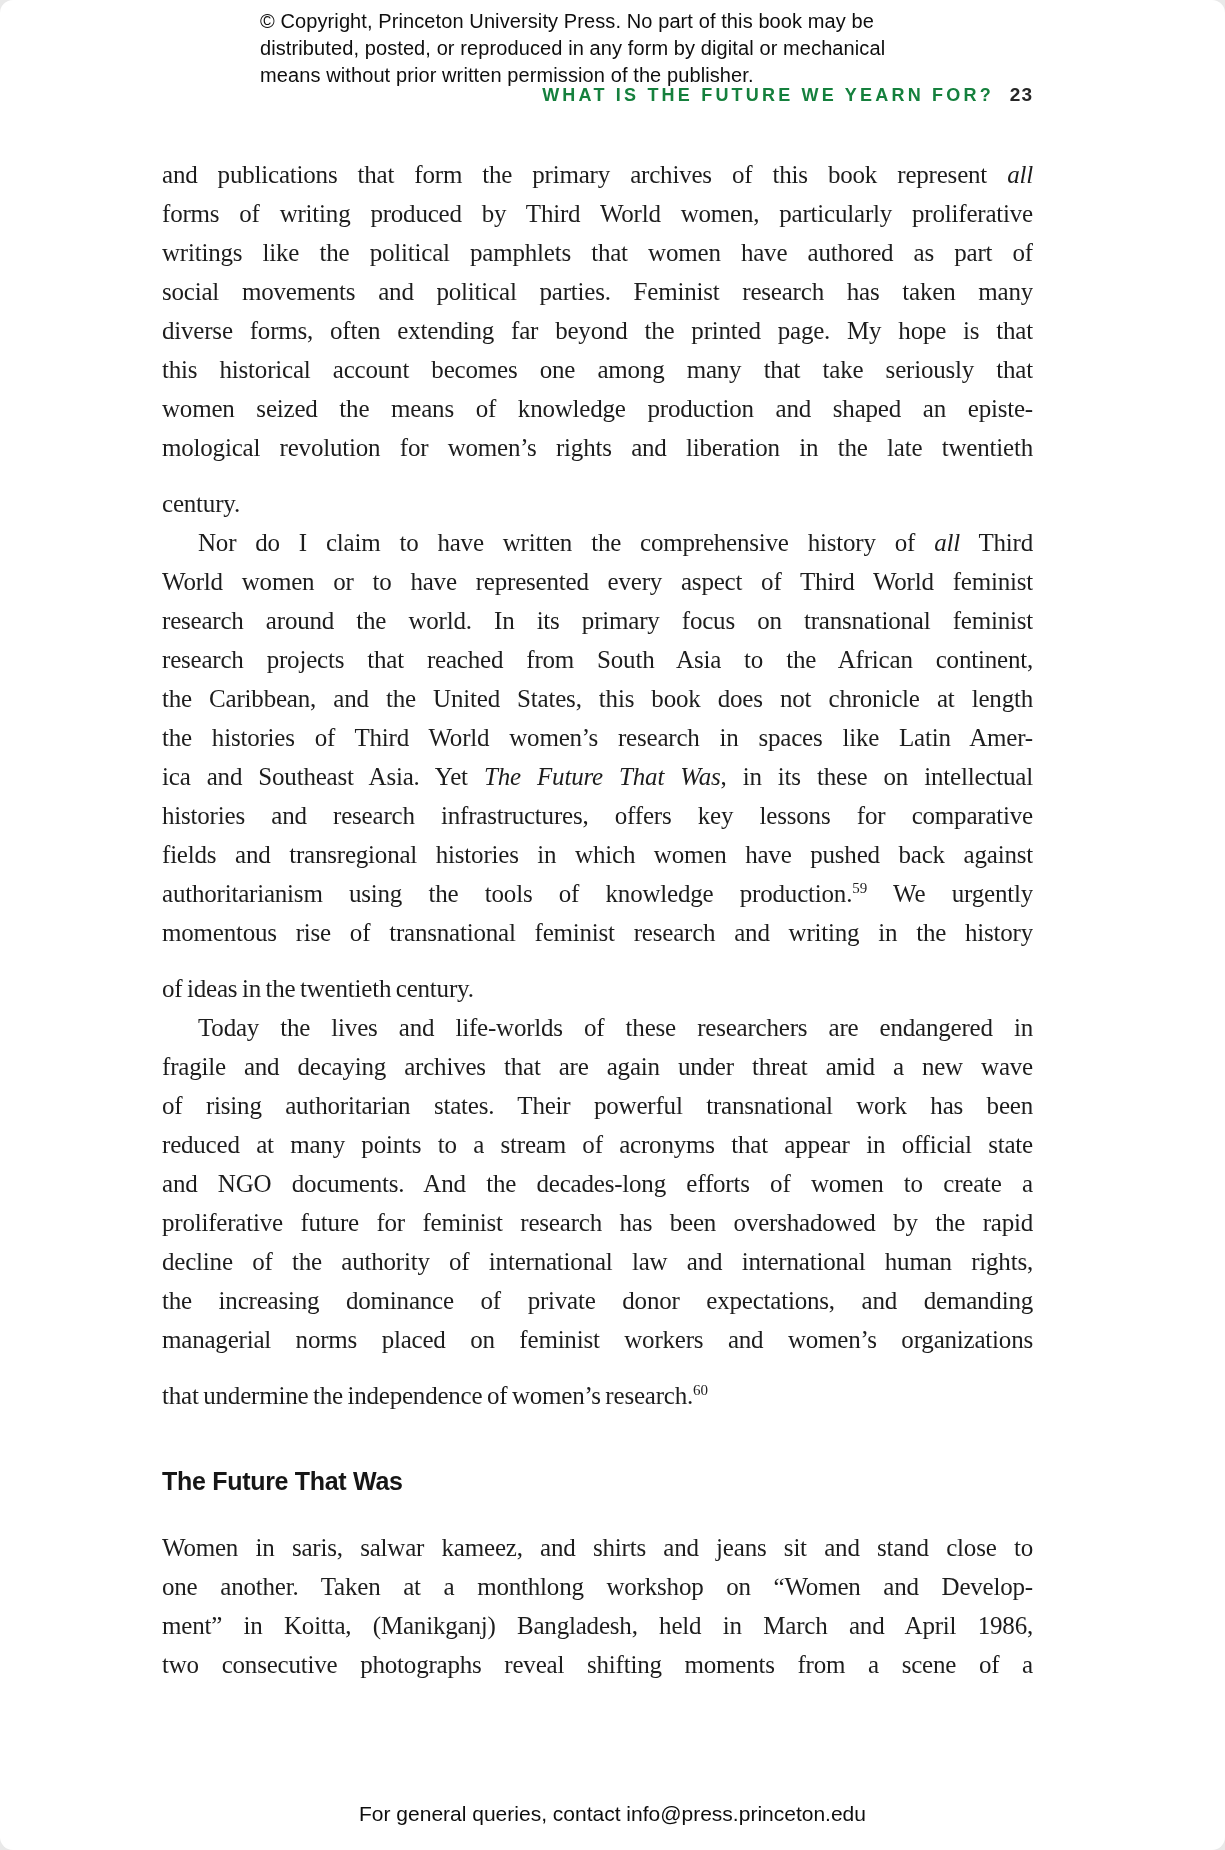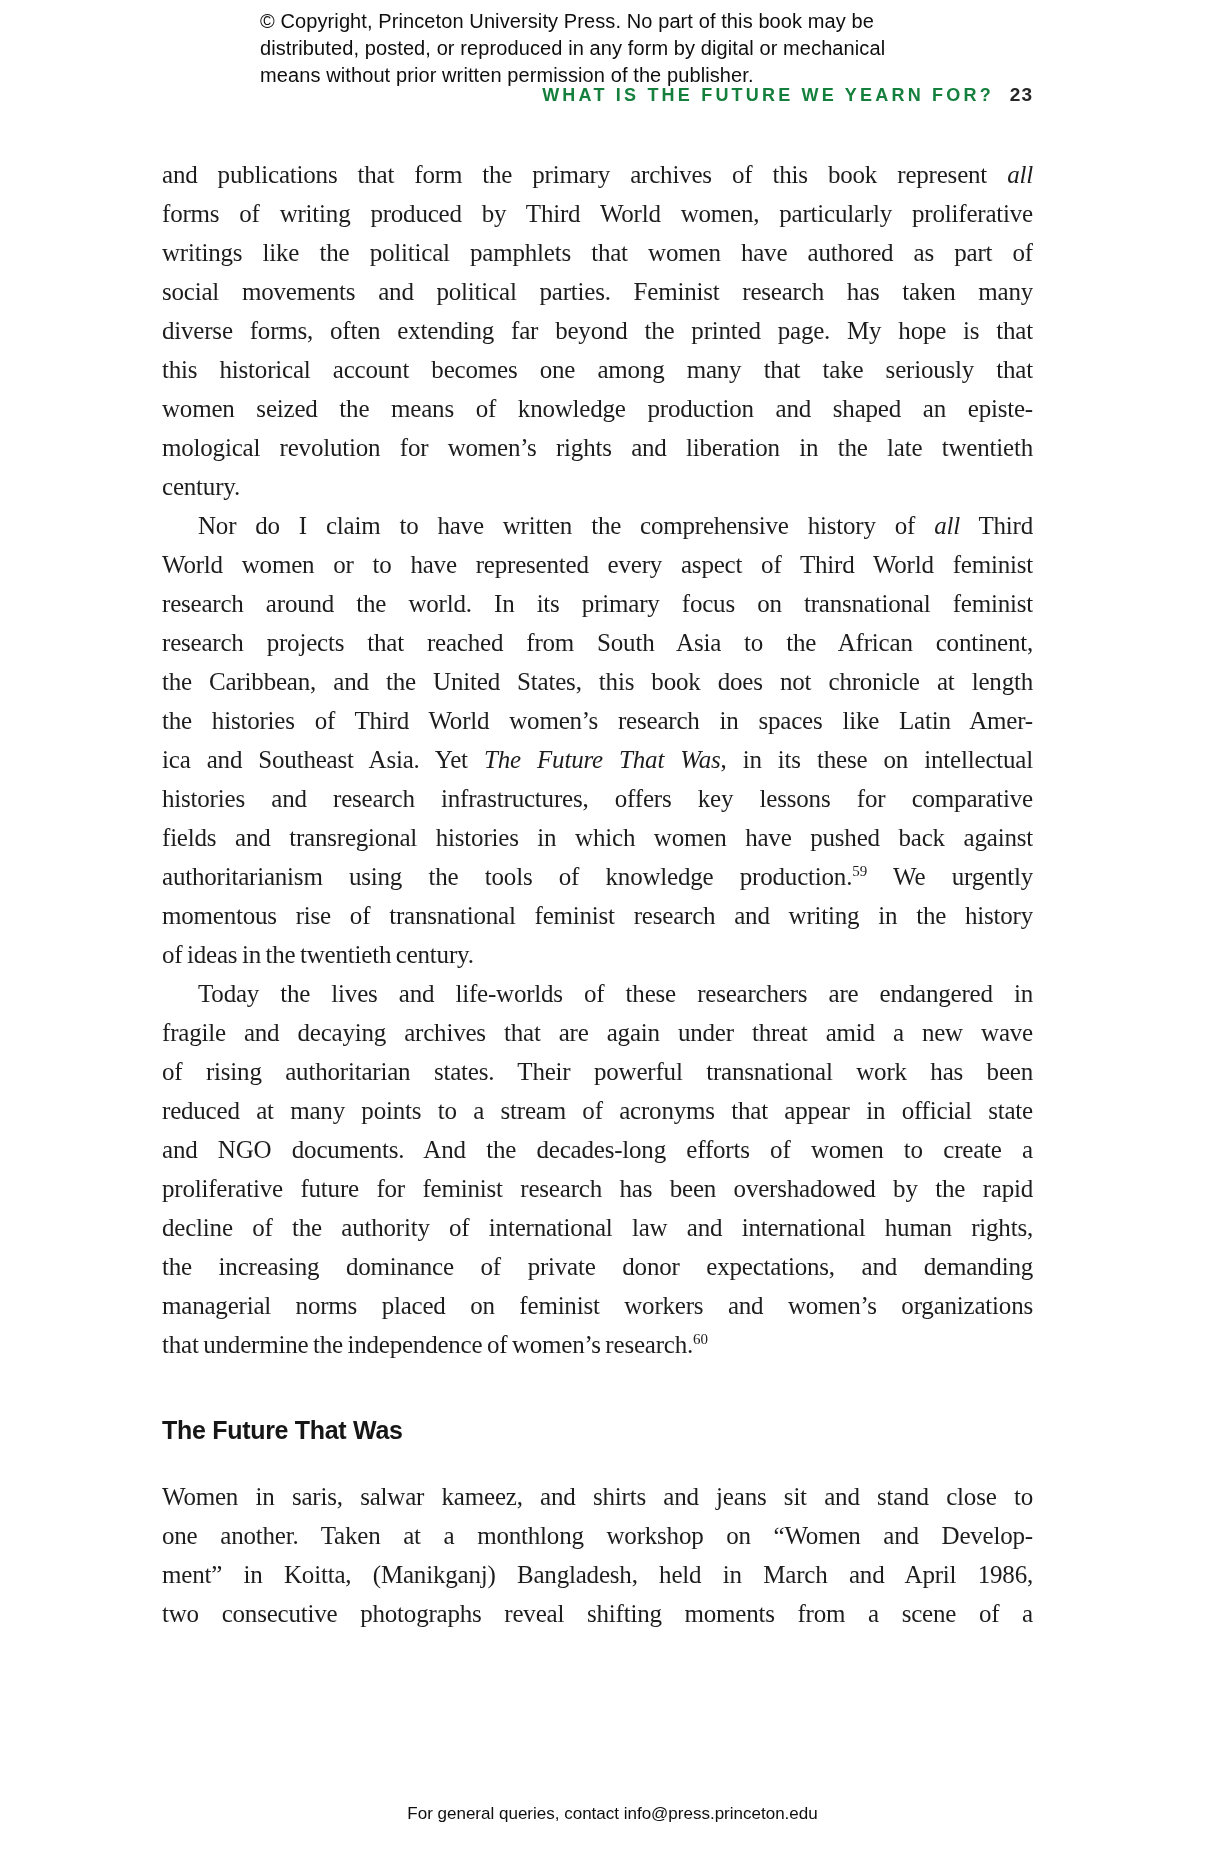--- a/index.html
+++ b/index.html
@@ -2,20 +2,21 @@
 <html><head>
 <meta charset="utf-8">
 <style>
   html,body{margin:0;padding:0;background:#e9e9e9;}
   .page{
     position:relative;
     width:1225px;height:1850px;
     background:#ffffff;
     overflow:hidden;
     font-family:"Liberation Serif","DejaVu Serif",serif;
+    border-radius:13px;
   }
   
   .copyright{
     position:absolute;left:260px;top:8px;
     font-family:"Liberation Sans","DejaVu Sans",sans-serif;
     font-size:20px;line-height:27px;color:#0e0e0e;
     letter-spacing:0.1px;
   }
   
   .running-header{
@@ -35,41 +36,41 @@
     position:absolute;left:162px;top:155px;width:871px;
     font-size:25px;line-height:39px;color:#1d1d1d;
     letter-spacing:-0.2px;word-spacing:-1.5px;
   }
   .paragraph{margin:0;}
   .line{
     text-align:justify;
     text-align-last:justify;
     height:39px;overflow:hidden;
   }
-  .line.no-stretch{text-align-last:left;}
+  .line.no-stretch{text-align-last:left;margin-top:17px;}
   .line.indent{padding-left:36px;}
   .it{font-style:italic;}
   .sup{
     font-size:15px;
     position:relative;top:-9px;
     letter-spacing:0;
   }
   .section-heading{
     margin-top:47px;margin-bottom:27px;
     font-family:"Liberation Sans","DejaVu Sans",sans-serif;
     font-size:25px;line-height:39px;font-weight:700;
     letter-spacing:-0.3px;color:#161616;
     text-align:left;word-spacing:0;
   }
   
   .page-footer{
     position:absolute;left:0;top:1800px;width:1225px;
     text-align:center;
     font-family:"Liberation Sans","DejaVu Sans",sans-serif;
-    font-size:17px;line-height:28px;color:#0e0e0e;
+    font-size:21px;line-height:28px;color:#0e0e0e;
   }
 </style>
 </head>
 <body>
 
 <div class="page">
 
   <div class="copyright">
     <div>© Copyright, Princeton University Press. No part of this book may be</div>
     <div>distributed, posted, or reproduced in any form by digital or mechanical</div>

